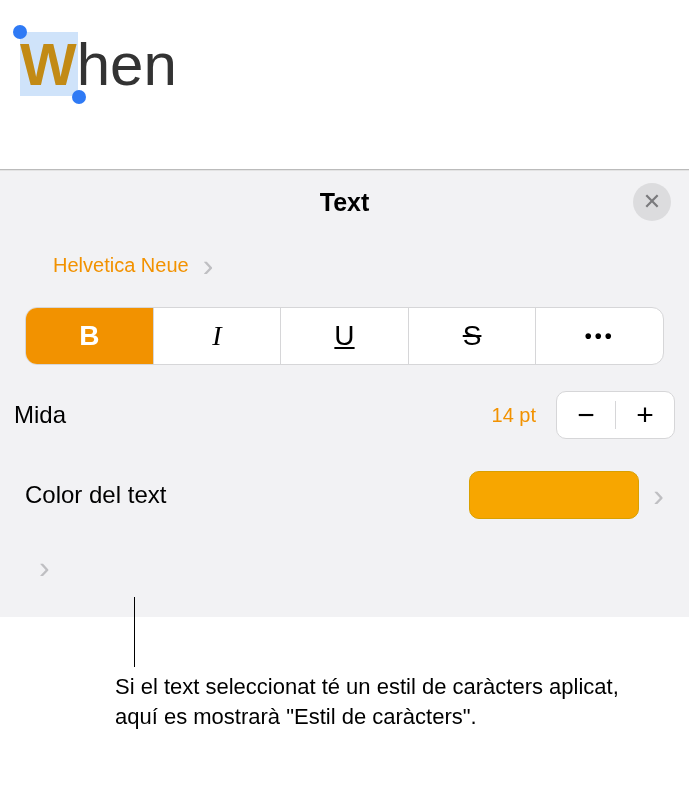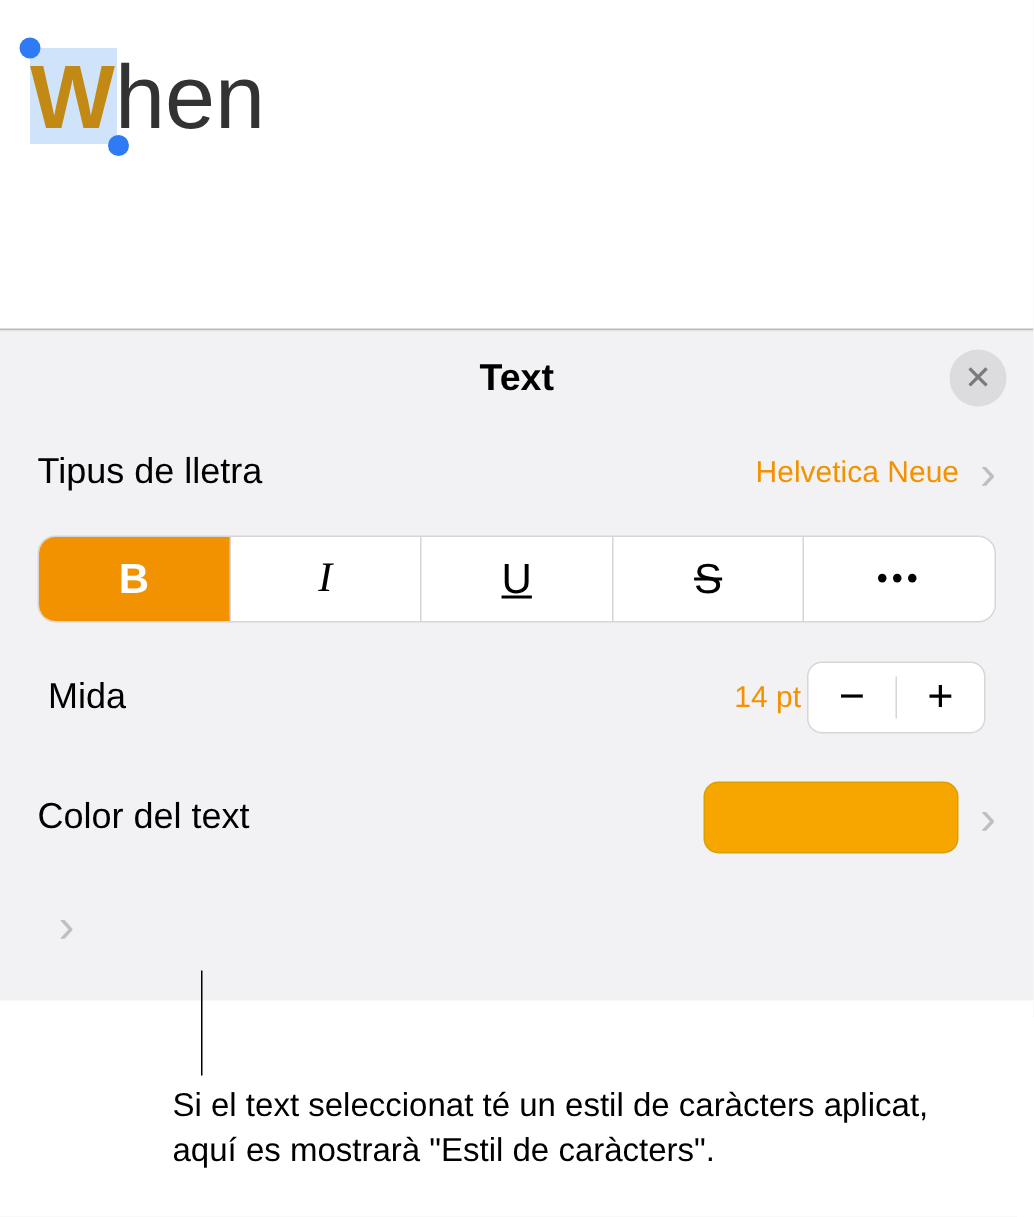--- a/index.html
+++ b/index.html
@@ -2,21 +2,21 @@
 <html><head>
   <meta charset="utf-8">
   <style>
     * { box-sizing: border-box; margin: 0; padding: 0; }
     body {
       font-family: -apple-system, Helvetica Neue, Arial, sans-serif;
       background: #fff;
       width: 689px;
     }
     .canvas {
-      height: 220px;
+      height: 170px;
       padding: 30px 20px;
       background: #fff;
       border-bottom: 1px solid #bbb;
       position: relative;
     }
     .selected-char-wrap {
       display: inline-block;
       position: relative;
     }
     .sel-bg {
@@ -106,23 +106,23 @@
     .seg-btn:last-child { border-right: none; }
     .seg-btn.active { background: #f29200; color: #fff; }
     .seg-btn .b { font-weight: 700; }
     .seg-btn .i { font-style: italic; font-family: Georgia, serif; }
     .seg-btn .u { text-decoration: underline; }
     .seg-btn .s { text-decoration: line-through; }
     .dots { letter-spacing: 3px; font-weight: 700; font-size: 20px; }
 
     .size-row {
       display: flex; align-items: center;
-      padding: 16px 32px;
+      padding: 16px 14px;
       font-size: 24px;
-      gap: 4px;
+      gap: 20px;
     }
     .size-row .label { flex: 1; }
     .stepper {
       display: flex;
       border: 1px solid #d6d6d8;
       border-radius: 10px;
       overflow: hidden;
       height: 48px;
       background: #fff;
     }
@@ -180,21 +180,20 @@
 
 <div class="panel">
   <div class="panel-header">
     <div class="panel-title">Text</div>
     <div class="close-btn">
       <span class="close-x">✕</span>
     </div>
   </div>
 
   <div class="row">
-    <div class="label">Tipus de lletra</div>
     <div class="val-accent">Helvetica Neue</div>
     <div class="chev">›</div>
   </div>
 
   <div class="seg-row">
     <div class="seg">
       <div class="seg-btn active">
           <span class="b">B</span>
         </div>
       <div class="seg-btn">

